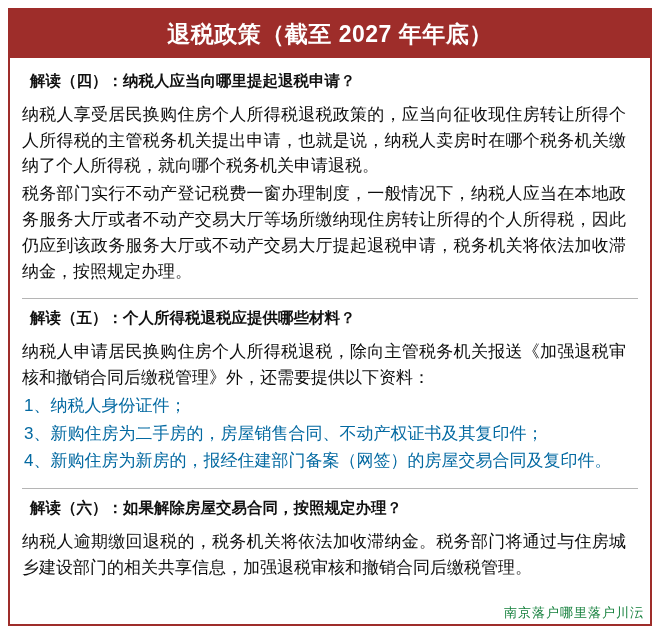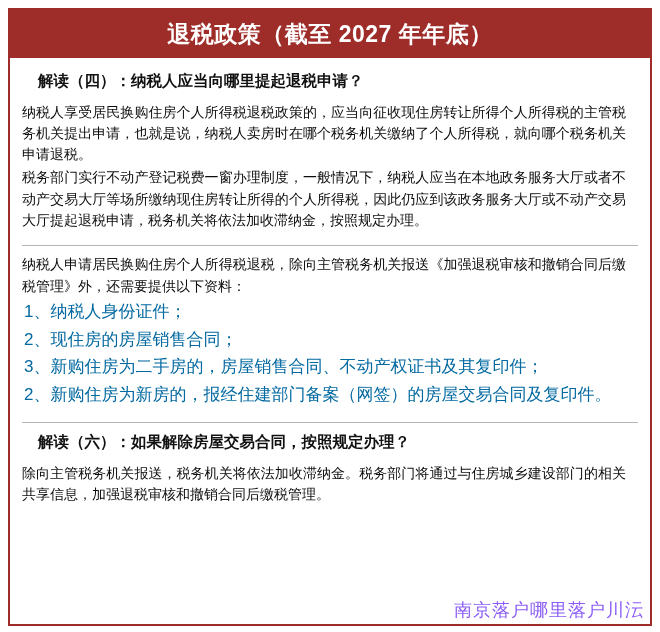--- a/index.html
+++ b/index.html
@@ -50,43 +50,43 @@
   }
   .divider {
     border: none;
     border-top: 1px solid #b5b5b5;
     margin: 6px 0 8px 0;
   }
   .q {
     font-size: 15.5px;
     font-weight: bold;
     color: #111111;
-    margin: 2px 0 10px 16px;
+    margin: 2px 0 10px 8px;
     line-height: 1.4;
   }
   .p {
-    font-size: 14px;
+    font-size: 17px;
     color: #0d0d0d;
     line-height: 1.52;
     margin: 0 12px 2px 0;
     text-align: justify;
   }
   .list-item {
     font-size: 17px;
     color: #0369a1;
     line-height: 1.52;
     margin: 2px;
     text-align: justify;
   }
   .watermark {
     position: absolute;
     right: 6px;
     bottom: 2px;
-    font-size: 18px;
-    color: #8b5cf6;
+    font-size: 13px;
+    color: #15803d;
     letter-spacing: 1px;
     white-space: nowrap;
     pointer-events: none;
   }
 </style>
 </head>
 <body>
 
 <div class="page">
   <div class="card">
@@ -99,32 +99,32 @@
 
       <div class="section">
         <div class="q">解读（四）：纳税人应当向哪里提起退税申请？</div>
         <p class="p">纳税人享受居民换购住房个人所得税退税政策的，应当向征收现住房转让所得个人所得税的主管税务机关提出申请，也就是说，纳税人卖房时在哪个税务机关缴纳了个人所得税，就向哪个税务机关申请退税。</p>
         <p class="p">税务部门实行不动产登记税费一窗办理制度，一般情况下，纳税人应当在本地政务服务大厅或者不动产交易大厅等场所缴纳现住房转让所得的个人所得税，因此仍应到该政务服务大厅或不动产交易大厅提起退税申请，税务机关将依法加收滞纳金，按照规定办理。</p>
       </div>
 
       <hr class="divider">
 
       <div class="section">
+        <div class="q">解读（五）：个人所得税退税应提供哪些材料？</div>
         <p class="p">纳税人申请居民换购住房个人所得税退税，除向主管税务机关报送《加强退税审核和撤销合同后缴税管理》外，还需要提供以下资料：</p>
         <p class="list-item">1、纳税人身份证件；</p>
-        <p class="list-item">2、现住房的房屋销售合同；</p>
         <p class="list-item">3、新购住房为二手房的，房屋销售合同、不动产权证书及其复印件；</p>
-        <p class="list-item">2、新购住房为新房的，报经住建部门备案（网签）的房屋交易合同及复印件。</p>
+        <p class="list-item">4、新购住房为新房的，报经住建部门备案（网签）的房屋交易合同及复印件。</p>
       </div>
 
       <hr class="divider">
 
       <div class="section">
         <div class="q">解读（六）：如果解除房屋交易合同，按照规定办理？</div>
-        <p class="p">除向主管税务机关报送，税务机关将依法加收滞纳金。税务部门将通过与住房城乡建设部门的相关共享信息，加强退税审核和撤销合同后缴税管理。</p>
+        <p class="p">纳税人逾期缴回退税的，税务机关将依法加收滞纳金。税务部门将通过与住房城乡建设部门的相关共享信息，加强退税审核和撤销合同后缴税管理。</p>
       </div>
 
     </div>
 
     <div class="watermark">
       <span>南京落户哪里落户川沄</span>
     </div>
 
   </div>
 </div>

